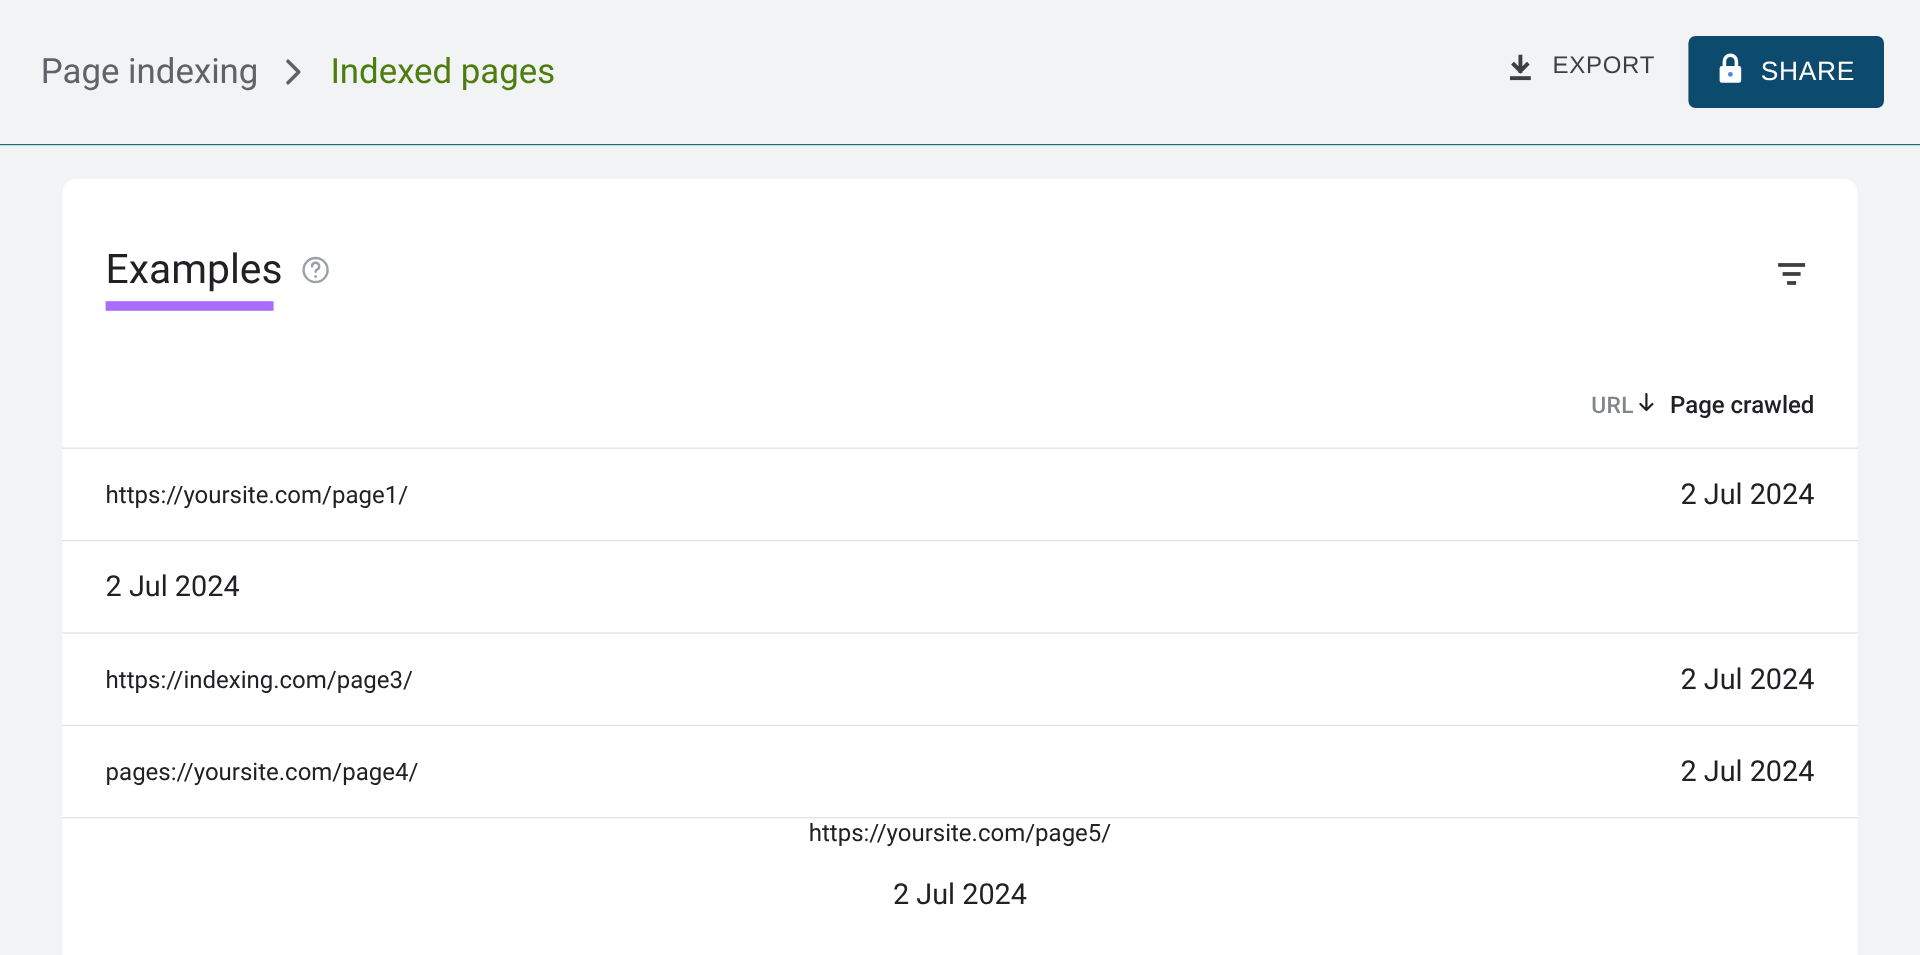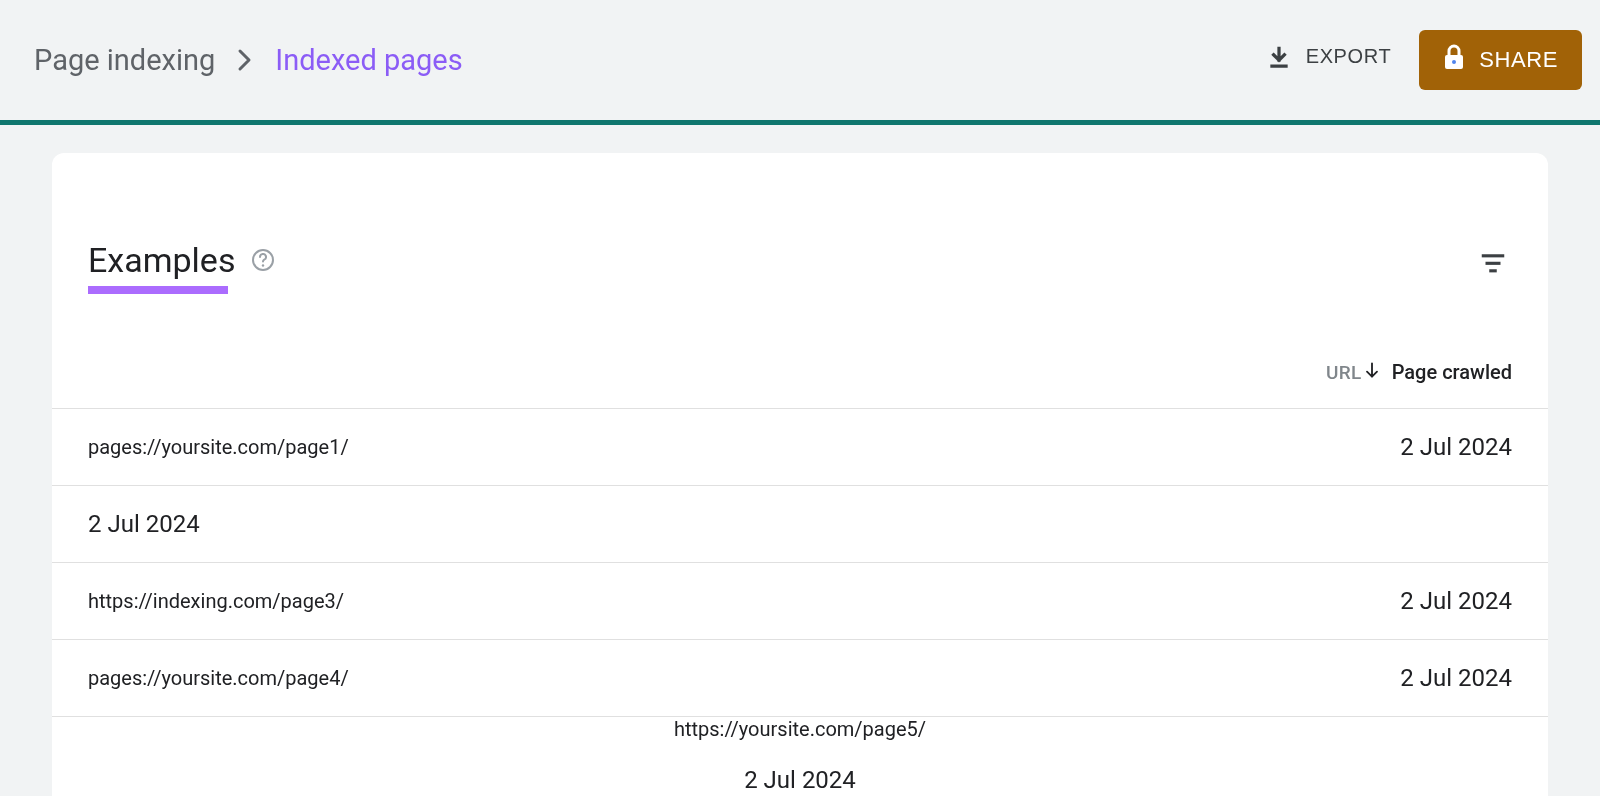--- a/index.html
+++ b/index.html
@@ -7,41 +7,41 @@
       font-family: 'Google Sans', Roboto, Arial, sans-serif;
       background: #f1f3f4;
       width: 1600px;
       height: 796px;
       overflow: hidden;
     }
     .header {
       display: flex;
       align-items: center;
       justify-content: space-between;
-      padding: 30px 18px 30px 34px;
-      border-bottom: 5px solid #0f766e;
+      padding: 30px 30px 30px 34px;
+      border-bottom: 1px solid #0f766e;
     }
     .breadcrumb {
       display: flex;
       align-items: center;
       gap: 22px;
     }
     .breadcrumb-parent {
       font-size: 29px;
       color: #5f6368;
       font-weight: 400;
     }
     .breadcrumb-chevron {
       display: inline-flex;
       align-items: center;
       color: #5f6368;
     }
     .breadcrumb-current {
       font-size: 29px;
-      color: #8b5cf6;
+      color: #4d7c0f;
       font-weight: 400;
     }
     .header-actions {
       display: flex;
       align-items: center;
       gap: 28px;
     }
     .export-btn {
       display: flex;
       align-items: flex-start;
@@ -51,42 +51,42 @@
       cursor: pointer;
       color: #3c4043;
       font-size: 20px;
       font-weight: 500;
       letter-spacing: 0.6px;
     }
     .share-btn {
       display: flex;
       align-items: center;
       gap: 14px;
-      background: #a16207;
+      background: #0c4a6e;
       border: none;
       border-radius: 6px;
       cursor: pointer;
       color: #fff;
       font-size: 22px;
       font-weight: 500;
       letter-spacing: 0.6px;
       padding: 14px 24px;
     }
     .card {
       background: #fff;
       margin: 28px 52px 0 52px;
       border-radius: 12px;
       padding: 0;
       min-height: 660px;
     }
     .card-header {
       display: flex;
       align-items: flex-start;
       justify-content: space-between;
-      padding: 87px 36px 0 36px;
+      padding: 56px 36px 0 36px;
     }
     .card-title-wrap {
       display: flex;
       flex-direction: column;
       align-items: flex-start;
     }
     .card-title-row {
       display: flex;
       align-items: center;
       gap: 16px;
@@ -236,21 +236,21 @@
         <span>
           <svg width="20" height="20" viewBox="0 0 24 24" fill="none">
               <path d="M12 4 L12 20 M12 20 L6 14 M12 20 L18 14" stroke="#202124" stroke-width="2.2" stroke-linecap="round" stroke-linejoin="round"></path>
             </svg>
         </span>
         <span class="th-last-text">Page crawled</span>
       </span>
     </div>
 
     <div class="tbody-row">
-      <span class="td-url">pages://yoursite.com/page1/</span>
+      <span class="td-url">https://yoursite.com/page1/</span>
       <span class="td-date">2 Jul 2024</span>
     </div>
     <div class="tbody-row">
       <span class="td-date">2 Jul 2024</span>
     </div>
     <div class="tbody-row">
       <span class="td-url">https://indexing.com/page3/</span>
       <span class="td-date">2 Jul 2024</span>
     </div>
     <div class="tbody-row">

